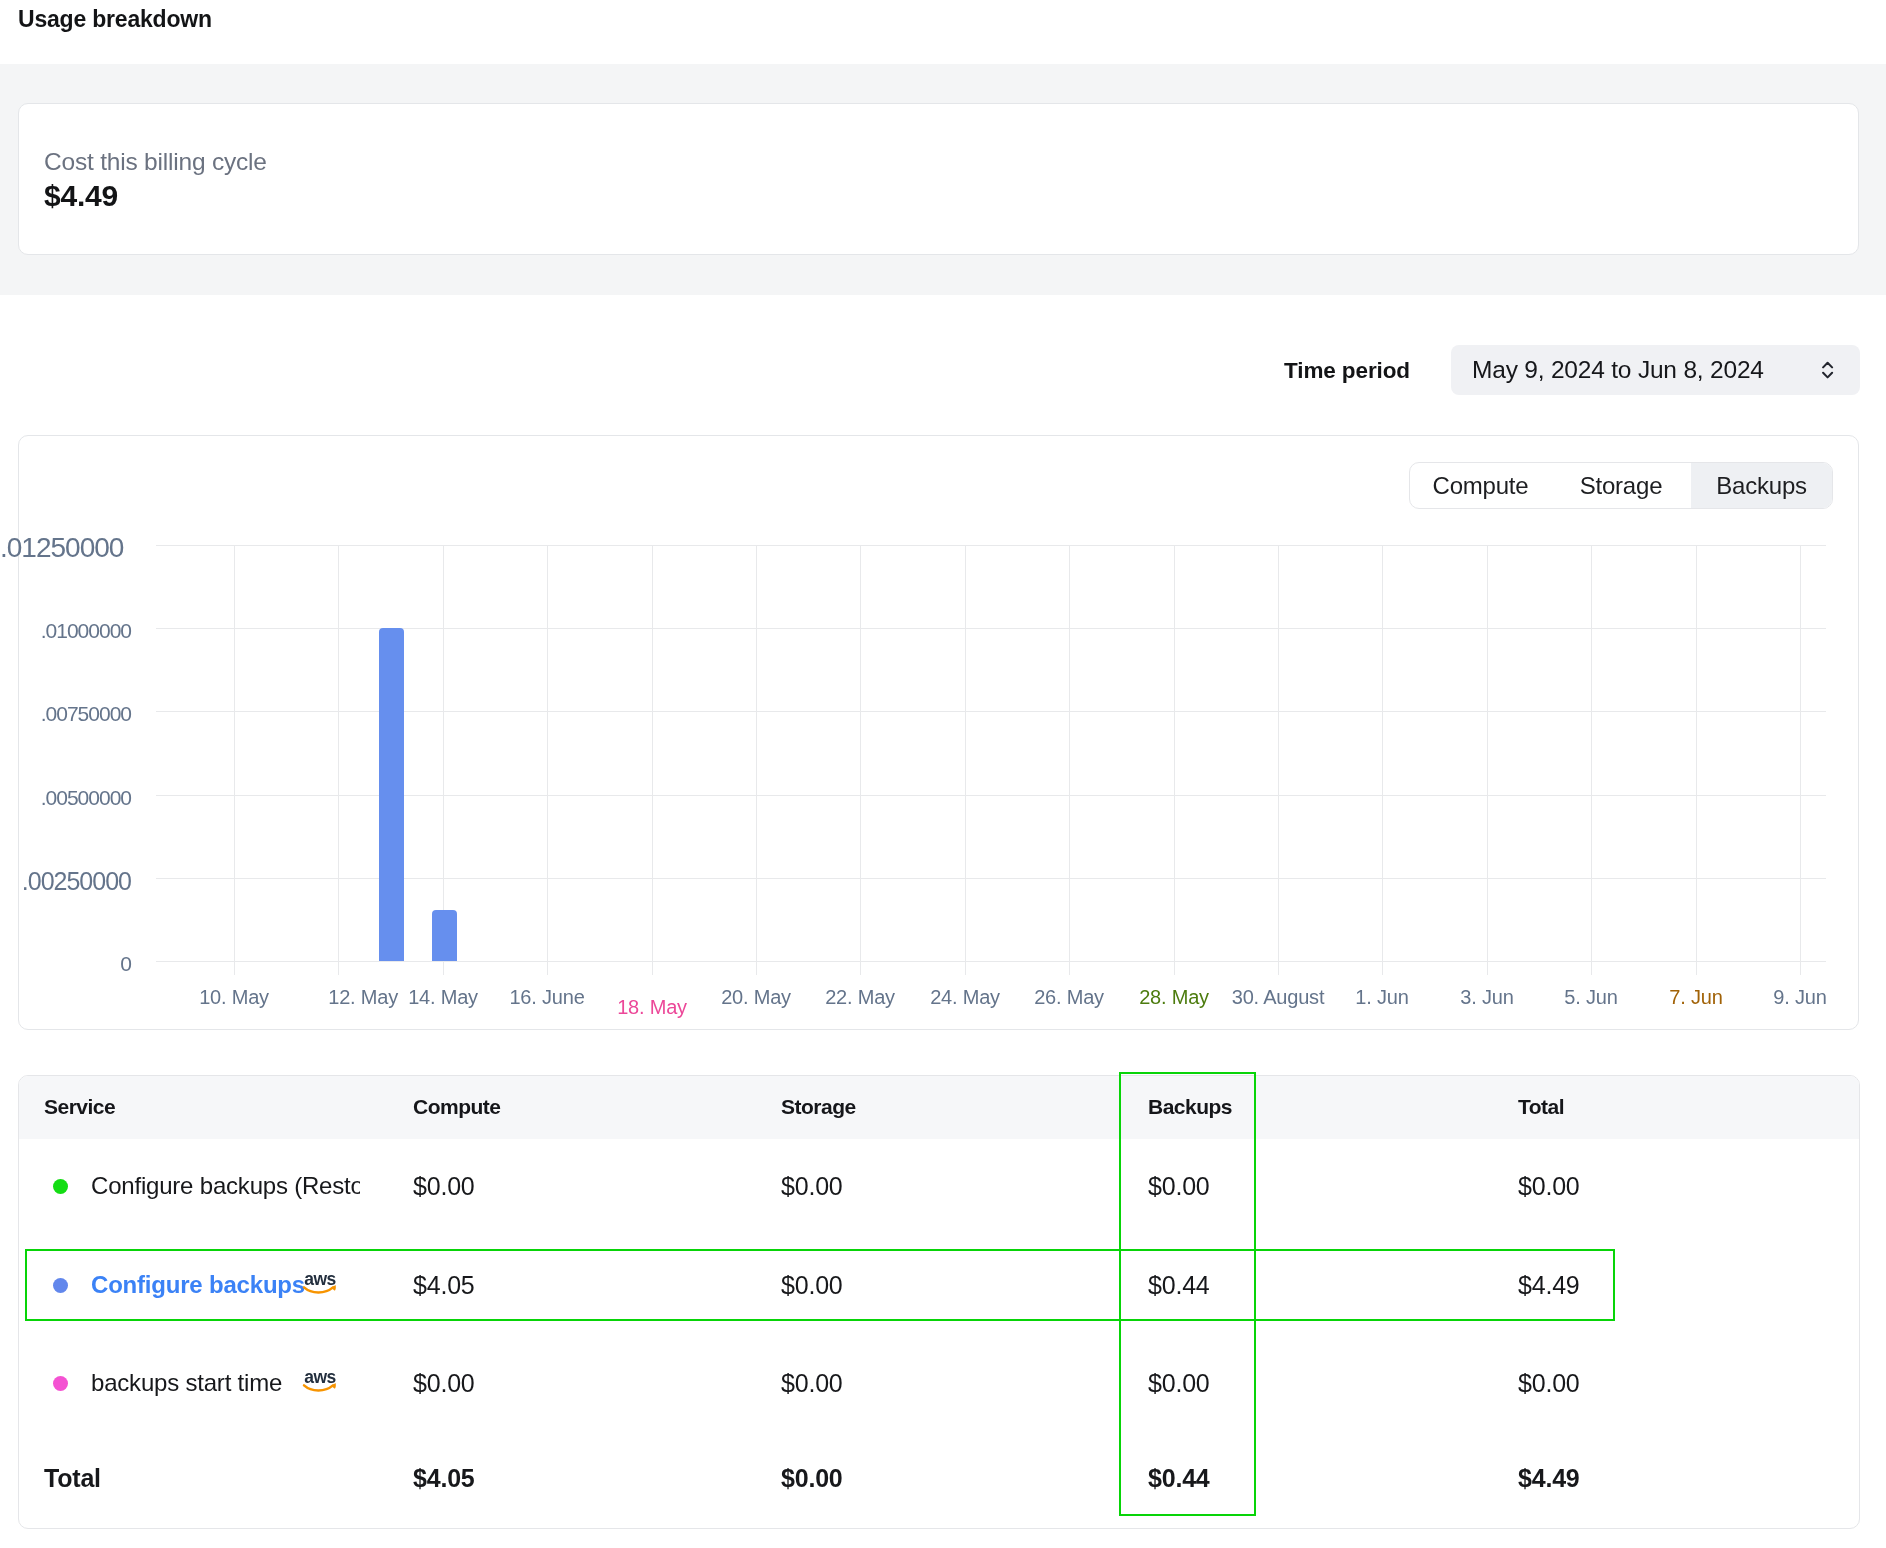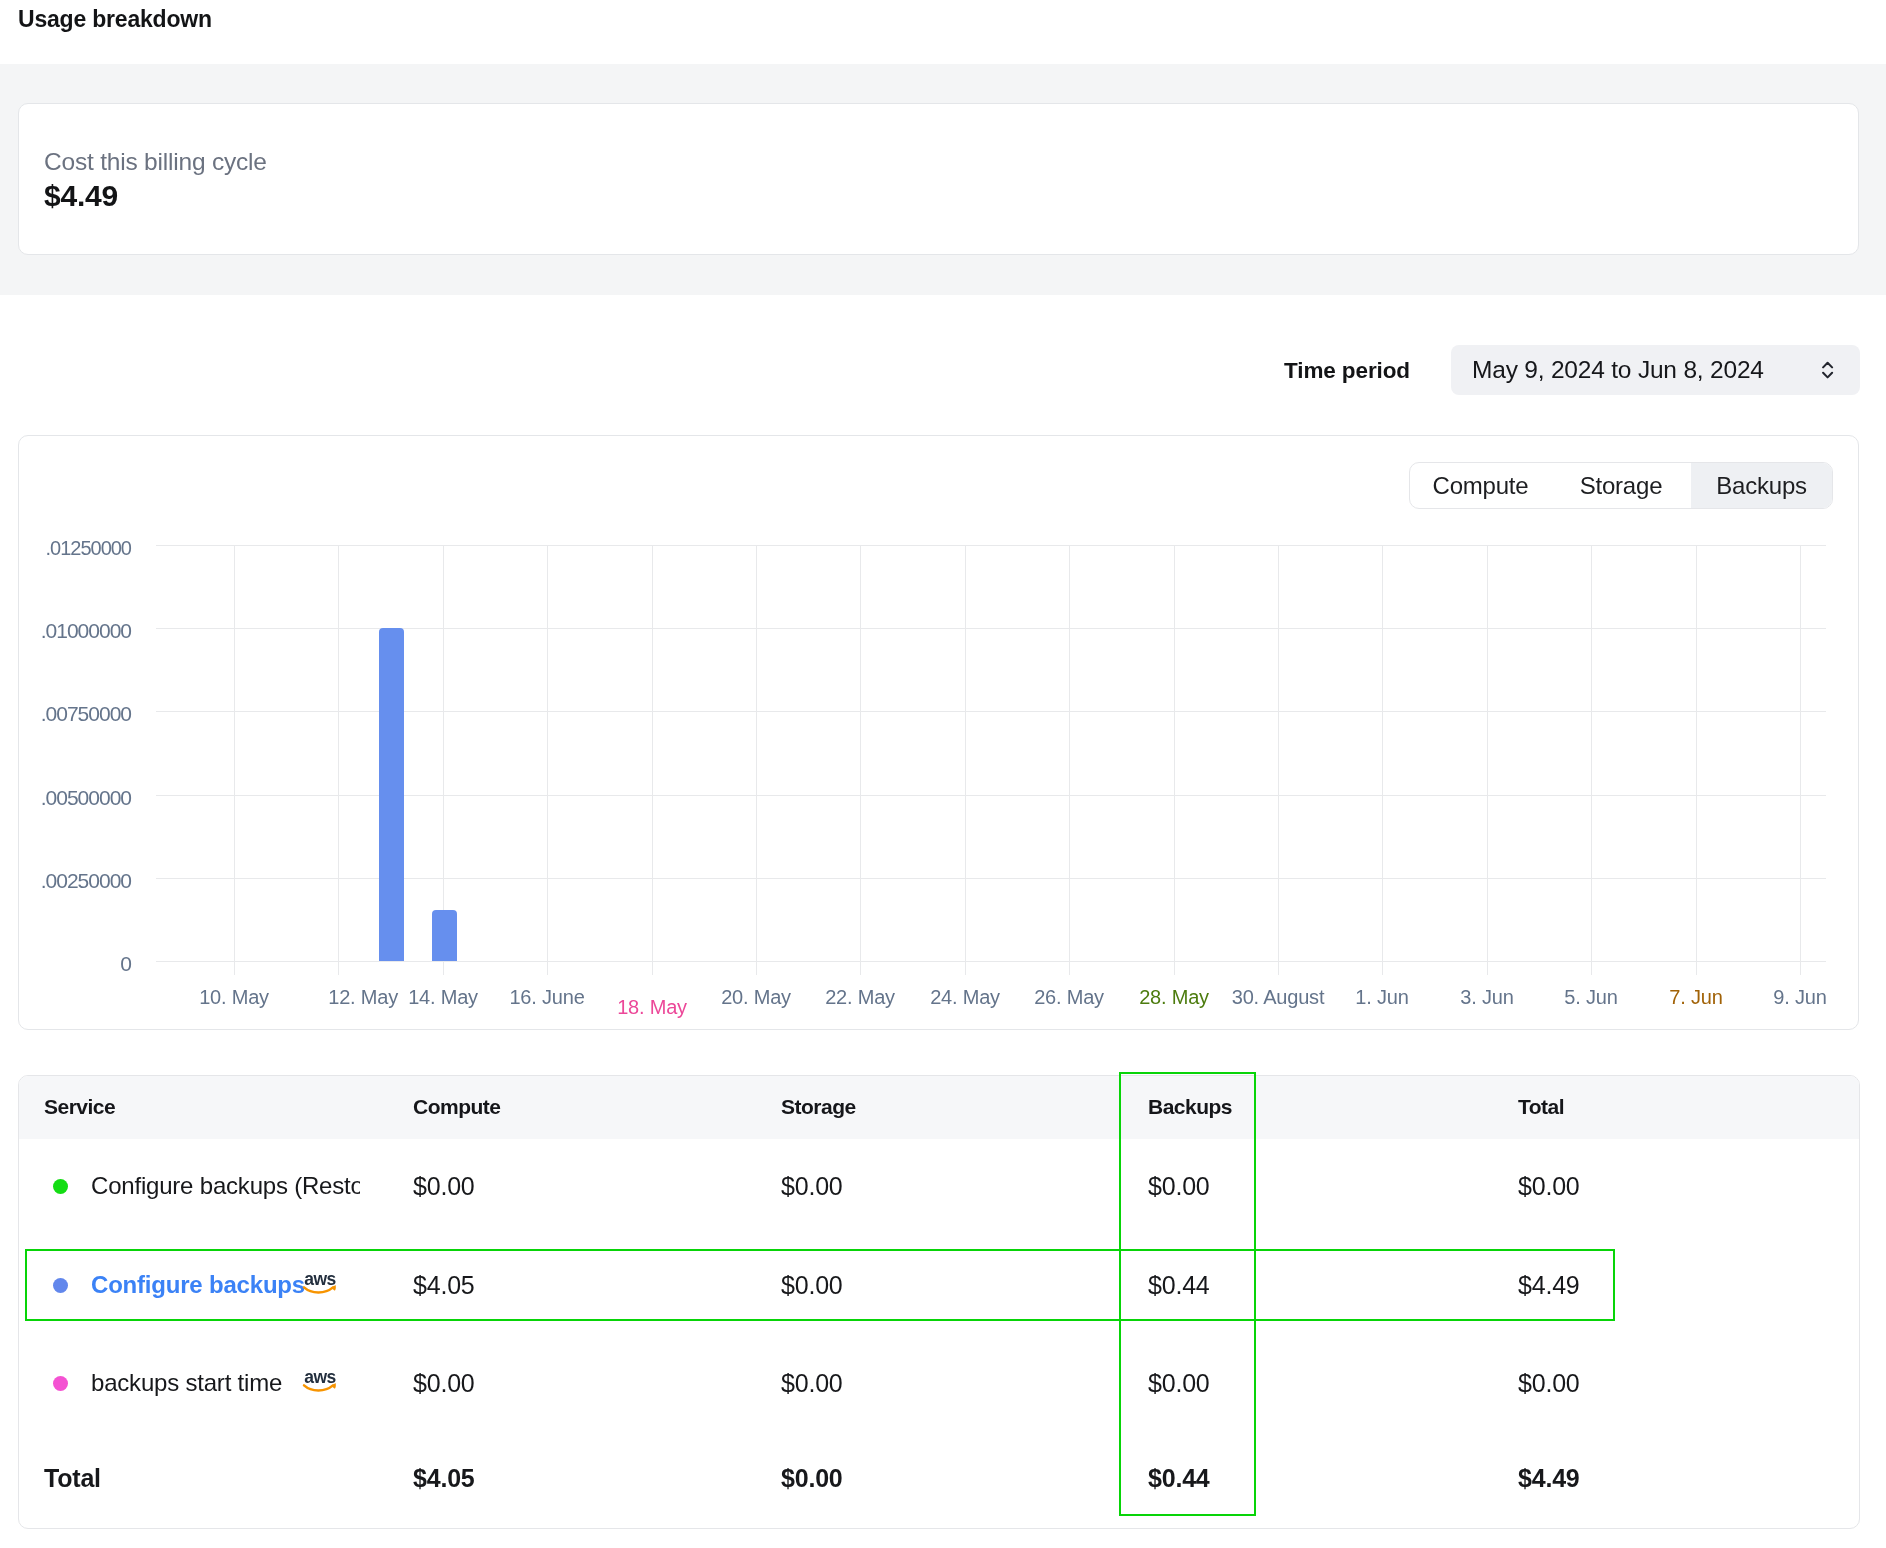--- a/index.html
+++ b/index.html
@@ -50,25 +50,25 @@
   <div class="abs" style="left:860px; top:545px; width:1px; height:430px; background:#e8e9eb;"></div>
   <div class="abs" style="left:965px; top:545px; width:1px; height:430px; background:#e8e9eb;"></div>
   <div class="abs" style="left:1069px; top:545px; width:1px; height:430px; background:#e8e9eb;"></div>
   <div class="abs" style="left:1174px; top:545px; width:1px; height:430px; background:#e8e9eb;"></div>
   <div class="abs" style="left:1278px; top:545px; width:1px; height:430px; background:#e8e9eb;"></div>
   <div class="abs" style="left:1382px; top:545px; width:1px; height:430px; background:#e8e9eb;"></div>
   <div class="abs" style="left:1487px; top:545px; width:1px; height:430px; background:#e8e9eb;"></div>
   <div class="abs" style="left:1591px; top:545px; width:1px; height:430px; background:#e8e9eb;"></div>
   <div class="abs" style="left:1696px; top:545px; width:1px; height:430px; background:#e8e9eb;"></div>
   <div class="abs" style="left:1800px; top:545px; width:1px; height:430px; background:#e8e9eb;"></div>
-  <div class="abs" style="left:0px; top:536px; width:131px; font-size:20px; letter-spacing:-1px; color:#64748b; text-align:right; line-height:24px;">.01250000</div>
+  <div class="abs" style="left:0px; top:536px; width:131px; font-size:28px; letter-spacing:-1px; color:#64748b; text-align:left; line-height:24px;">.01250000</div>
   <div class="abs" style="left:0px; top:619px; width:131px; font-size:21px; letter-spacing:-1px; color:#64748b; text-align:right; line-height:24px;">.01000000</div>
   <div class="abs" style="left:0px; top:702px; width:131px; font-size:21px; letter-spacing:-1px; color:#64748b; text-align:right; line-height:24px;">.00750000</div>
   <div class="abs" style="left:0px; top:786px; width:131px; font-size:21px; letter-spacing:-1px; color:#64748b; text-align:right; line-height:24px;">.00500000</div>
-  <div class="abs" style="left:0px; top:869px; width:131px; font-size:21px; letter-spacing:-1px; color:#64748b; text-align:right; line-height:24px;">.00250000</div>
+  <div class="abs" style="left:0px; top:869px; width:131px; font-size:25px; letter-spacing:-1px; color:#64748b; text-align:right; line-height:24px;">.00250000</div>
   <div class="abs" style="left:0px; top:952px; width:131px; font-size:21px; letter-spacing:-1px; color:#64748b; text-align:right; line-height:24px;">0</div>
   <div class="abs" style="left:174px; top:985px; width:120px; font-size:20px; color:#64748b; text-align:center; line-height:24px;">10. May</div>
   <div class="abs" style="left:278px; top:985px; width:120px; font-size:20px; color:#64748b; text-align:right; line-height:24px;">12. May</div>
   <div class="abs" style="left:383px; top:985px; width:120px; font-size:20px; color:#64748b; text-align:center; line-height:24px;">14. May</div>
   <div class="abs" style="left:487px; top:985px; width:120px; font-size:20px; color:#64748b; text-align:center; line-height:24px;">16. June</div>
   <div class="abs" style="left:592px; top:995px; width:120px; font-size:20px; color:#ec4899; text-align:center; line-height:24px;">18. May</div>
   <div class="abs" style="left:696px; top:985px; width:120px; font-size:20px; color:#64748b; text-align:center; line-height:24px;">20. May</div>
   <div class="abs" style="left:800px; top:985px; width:120px; font-size:20px; color:#64748b; text-align:center; line-height:24px;">22. May</div>
   <div class="abs" style="left:905px; top:985px; width:120px; font-size:20px; color:#64748b; text-align:center; line-height:24px;">24. May</div>
   <div class="abs" style="left:1009px; top:985px; width:120px; font-size:20px; color:#64748b; text-align:center; line-height:24px;">26. May</div>

